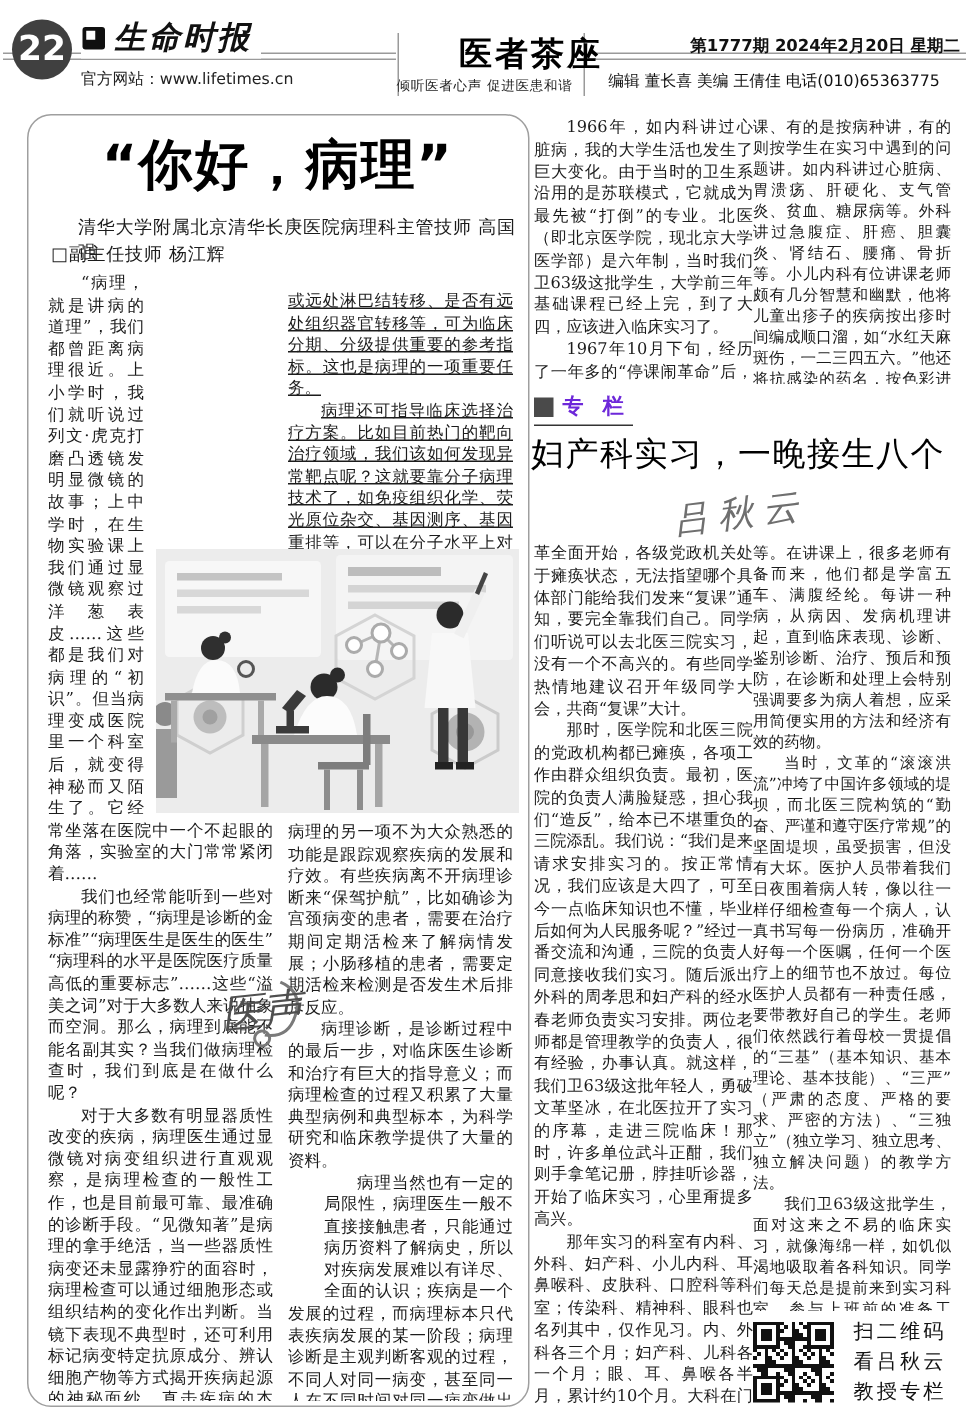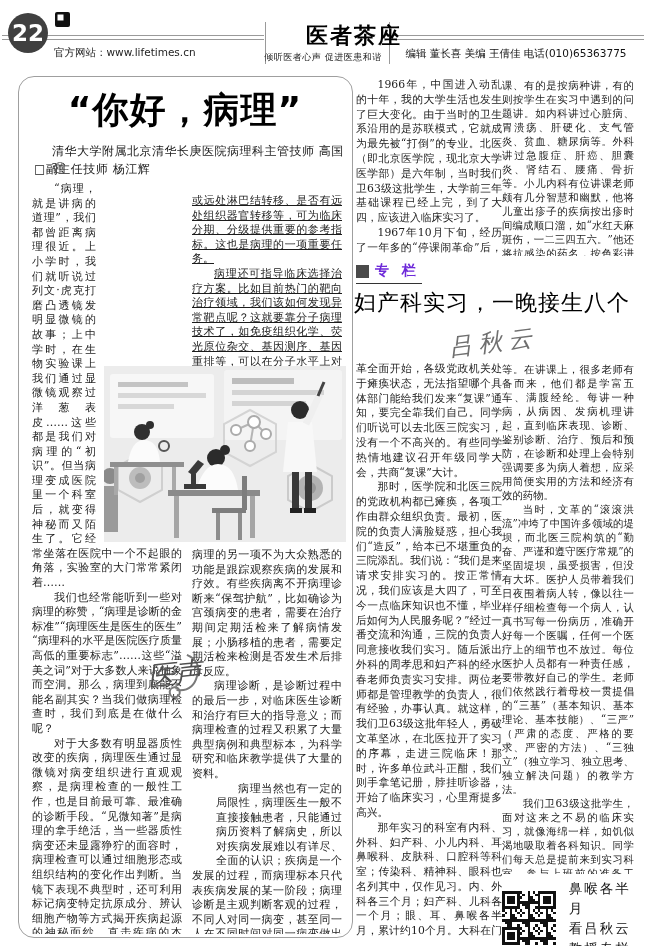--- a/index.html
+++ b/index.html
@@ -77,26 +77,28 @@
 
   <div id="page-circle" class="abs">
     <span>22</span>
   </div>
 
   <div id="logo-row" class="abs">
     <svg id="logo-mark" viewBox="0 0 17 17">
       <rect x="1" y="1" width="15" height="15" rx="2" fill="#101010"></rect>
       <rect x="3.5" y="3.5" width="6" height="6" fill="#ffffff"></rect>
     </svg>
+    <span id="logo-text">生命时报</span>
   </div>
   <div id="website" class="abs">官方网站：www.lifetimes.cn</div>
 
   <div id="section-title" class="abs">医者茶座</div>
   <div id="section-subtitle" class="abs">倾听医者心声  促进医患和谐</div>
 
+  <div id="issue-info" class="abs">第1777期 2024年2月20日 星期二</div>
   <div id="staff-info" class="abs">编辑 董长喜 美编 王倩佳 电话(010)65363775</div>
 
   <div id="left-box" class="abs"></div>
 
   <div id="la-byline1" class="abs">清华大学附属北京清华长庚医院病理科主管技师  高国强</div>
   <div id="la-title" class="abs">“你好，病理”</div>
   <div id="la-byline2" class="abs">□副主任技师  杨江辉</div>
 
   <div id="la-col1" class="abs body-col">
     <span class="sp-ill"></span>
@@ -177,21 +179,21 @@
 
   <div id="seal" class="abs">
     <svg viewBox="0 0 58 70" width="58" height="70">
       <path d="M42 6 q14 8 8 22 q-6 16 -22 12" fill="none" stroke="#7a7a7a" stroke-width="2"></path>
       <circle cx="26" cy="42" r="5" fill="none" stroke="#7a7a7a" stroke-width="2"></circle>
       <text x="1" y="33" font-size="27" fill="#4f4f4f" font-style="italic" font-family="DejaVu Serif, serif">医声</text>
     </svg>
   </div>
 
   <div id="ra-col1a" class="abs rcol">
-    <p>1966年，中国进入动乱的十年，我的大学生活也发生了巨大变化。由于当时的卫生系沿用的是苏联模式，它就成为最先被“打倒”的专业。北医（即北京医学院，现北京大学医学部）是六年制，当时我们卫63级这批学生，大学前三年基础课程已经上完，到了大四，应该进入临床实习了。</p>
+    <p>1966年，如内科讲过心脏病，我的大学生活也发生了巨大变化。由于当时的卫生系沿用的是苏联模式，它就成为最先被“打倒”的专业。北医（即北京医学院，现北京大学医学部）是六年制，当时我们卫63级这批学生，大学前三年基础课程已经上完，到了大四，应该进入临床实习了。</p>
     <p>1967年10月下旬，经历了一年多的“停课闹革命”后，同学们听说中央已经发出了一个“复课闹革命”的通知。这个通知给了我们复课的理由。当时，正值文</p>
   </div>
 
   <div id="ra-label-row" class="abs">
     <span id="ra-label-square"></span>
     <span id="ra-label">专 栏</span>
   </div>
   <div id="ra-title" class="abs">妇产科实习，一晚接生八个</div>
   <div id="ra-signature" class="abs">吕秋云</div>
 
@@ -458,19 +460,19 @@
         <rect x="5" y="20" width="1" height="1" fill="#111"></rect>
         <rect x="6" y="20" width="1" height="1" fill="#111"></rect>
         <rect x="9" y="20" width="1" height="1" fill="#111"></rect>
         <rect x="10" y="20" width="1" height="1" fill="#111"></rect>
         <rect x="13" y="20" width="1" height="1" fill="#111"></rect>
         <rect x="16" y="20" width="1" height="1" fill="#111"></rect>
         <rect x="17" y="20" width="1" height="1" fill="#111"></rect>
         <rect x="20" y="20" width="1" height="1" fill="#111"></rect>
       </svg>
     <div id="qr-caption">
-      <div>鼻喉各半月</div>
+      <div>扫二维码</div>
       <div>看吕秋云</div>
       <div>教授专栏</div>
     </div>
   </div>
 
 </div>
 
 </body></html>

